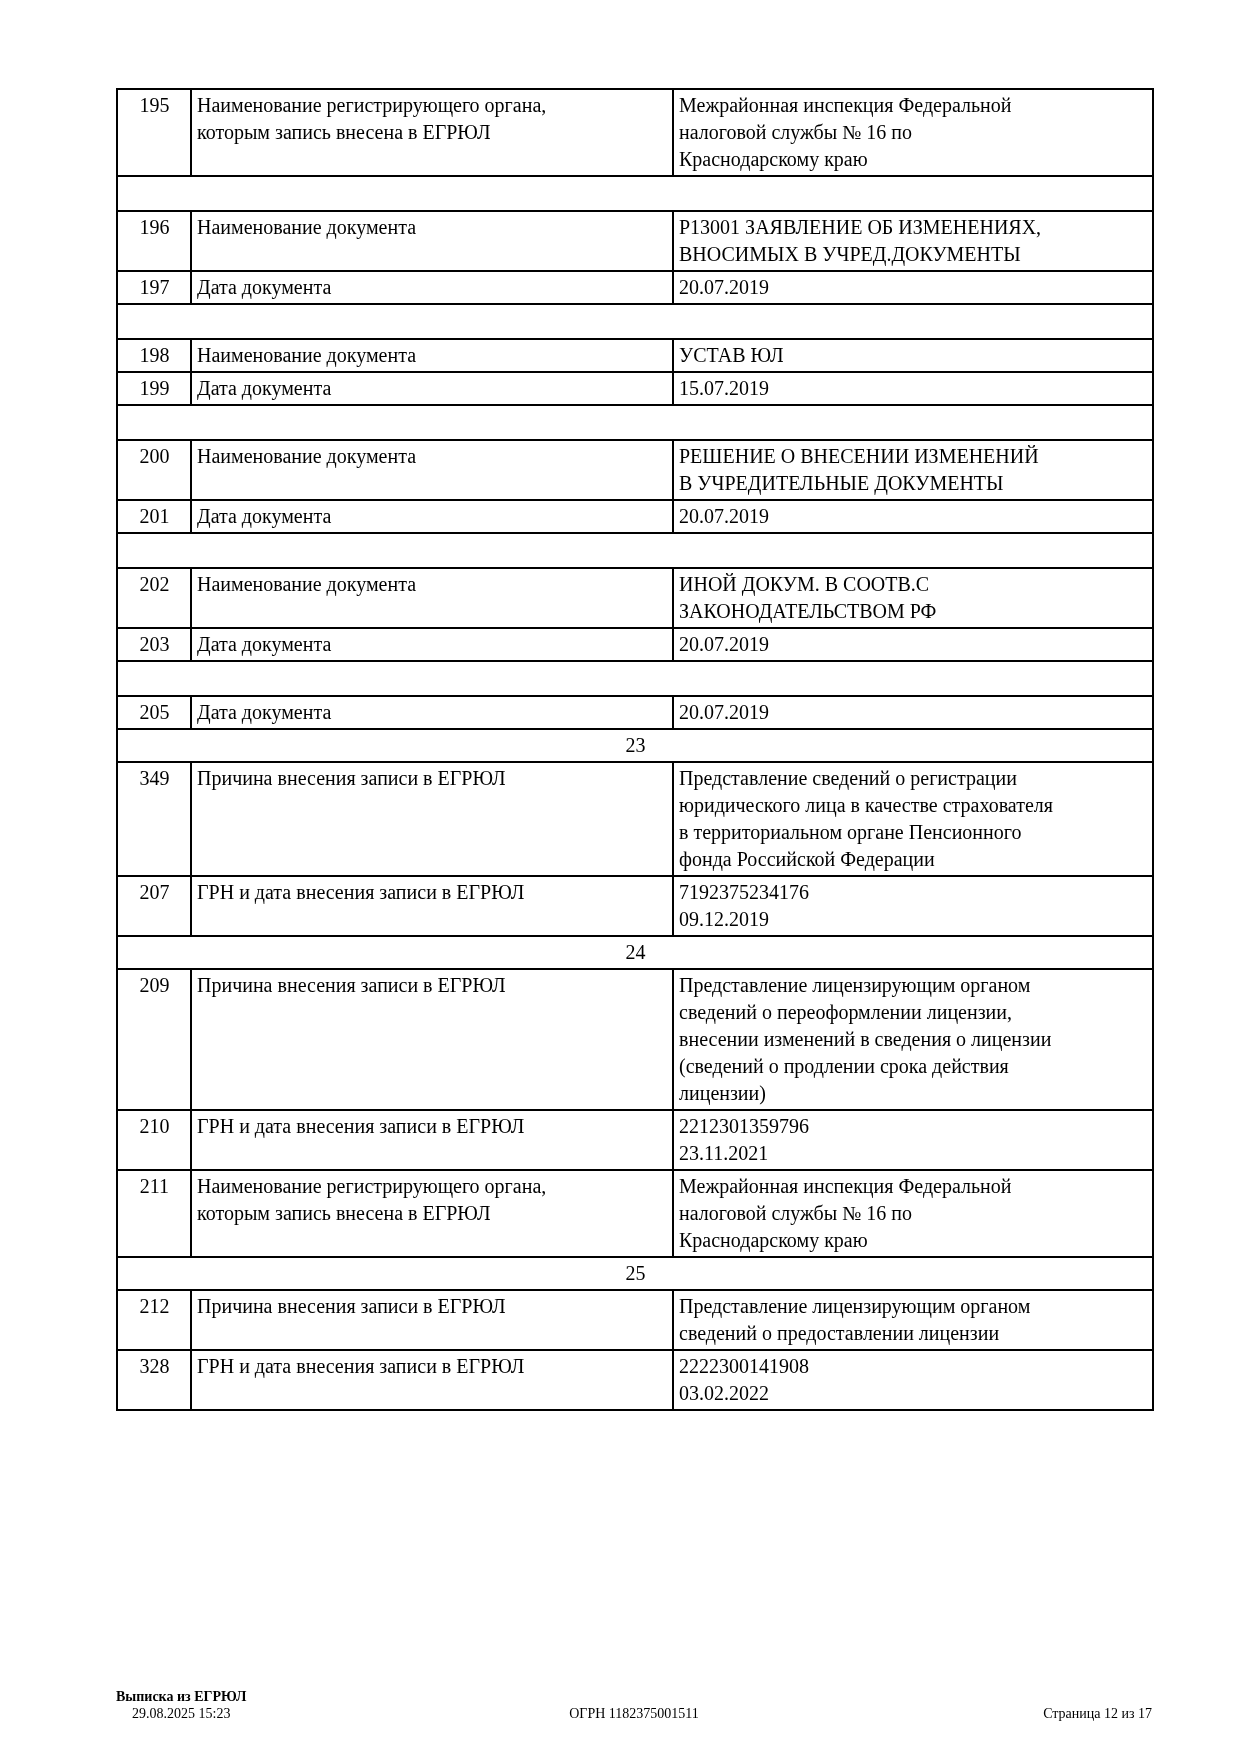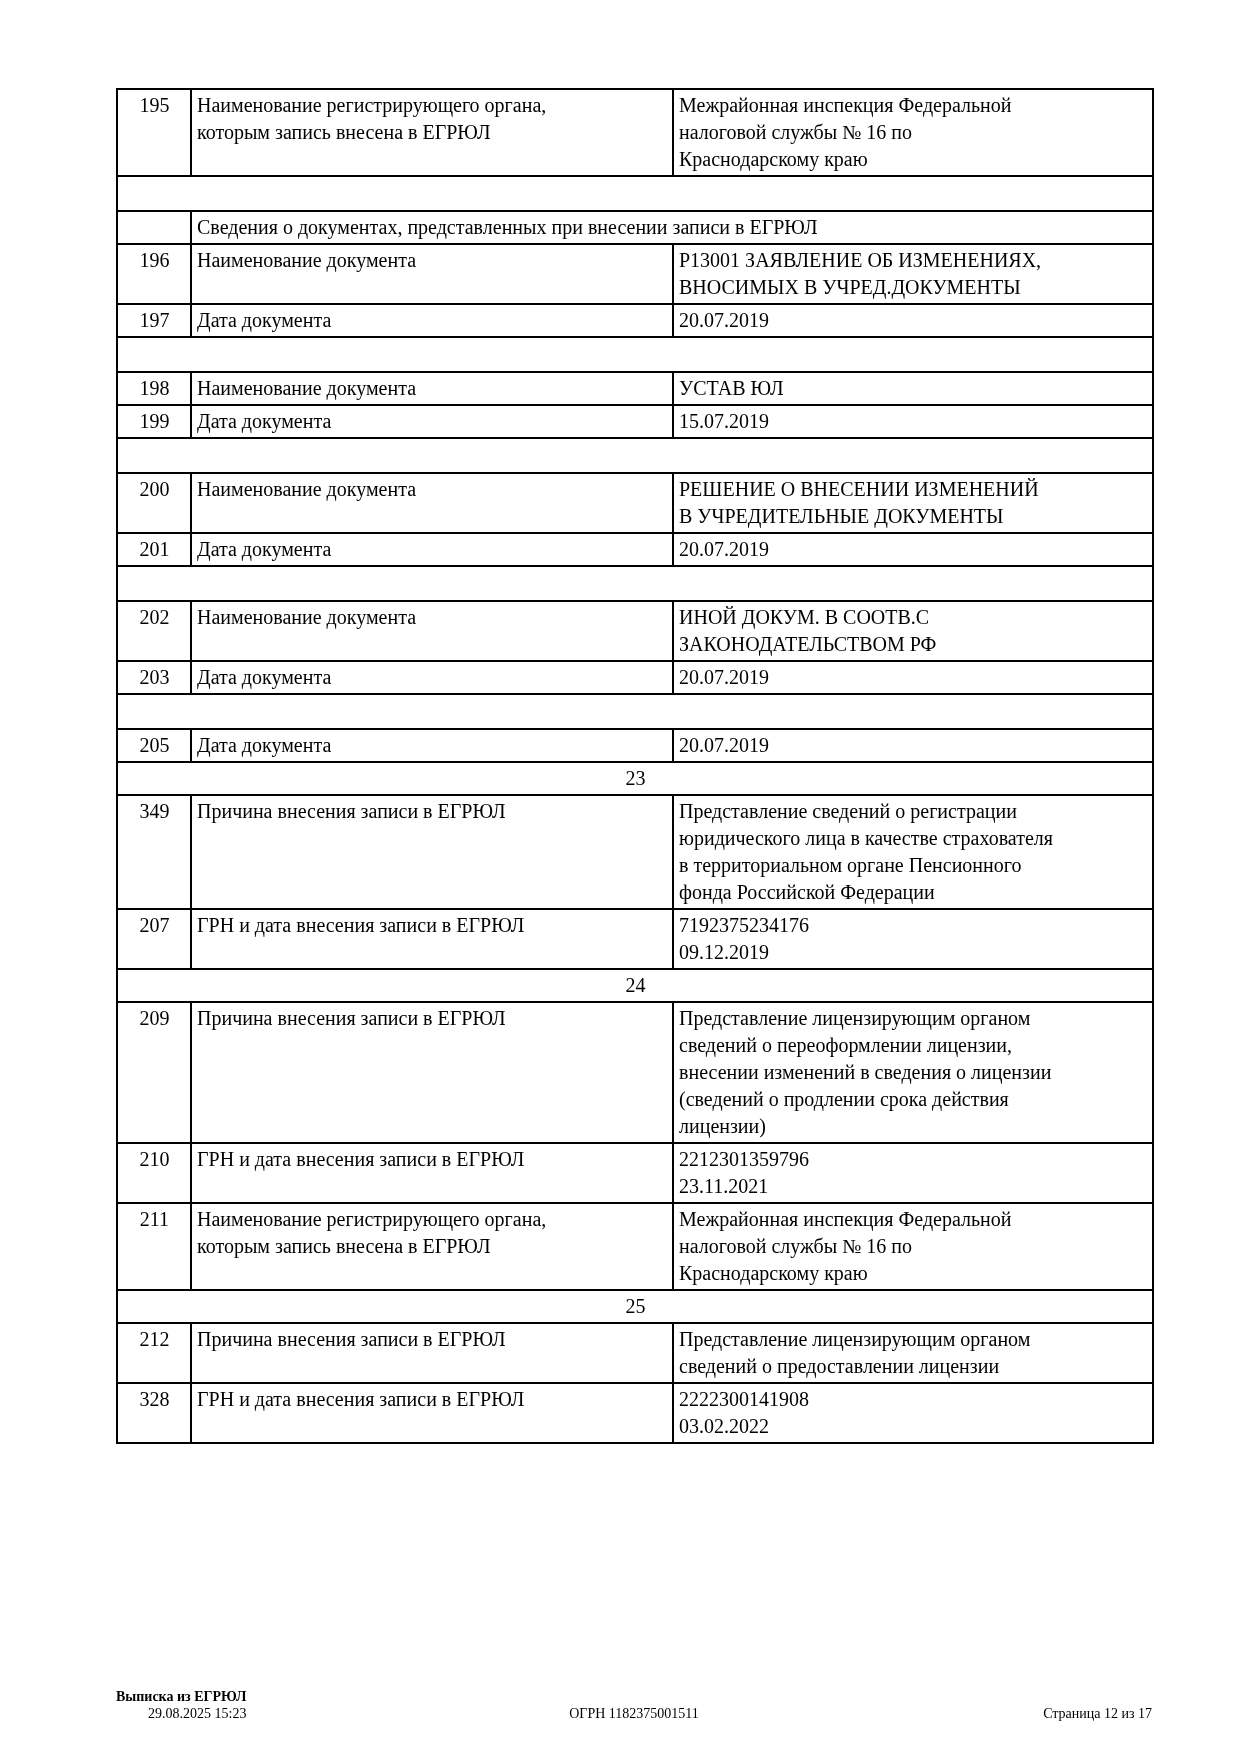--- a/index.html
+++ b/index.html
@@ -52,21 +52,21 @@
     top: 1682px;
     width: 1036px;
     height: 40px;
     font-size: 14px;
     line-height: 17px;
   }
   .footer-left {
     position: absolute;
     left: 0;
     bottom: 0;
-    text-align: right;
+    text-align: center;
   }
   .footer-left .doc-title {
     font-weight: bold;
   }
   .footer-center {
     position: absolute;
     left: 0;
     right: 0;
     bottom: 0;
     text-align: center;
@@ -93,24 +93,20 @@
         <tr>
           <td class="cell-num">195</td>
           <td>Наименование регистрирующего органа,
 которым запись внесена в ЕГРЮЛ</td>
           <td>Межрайонная инспекция Федеральной
 налоговой службы № 16 по
 Краснодарскому краю</td>
         </tr>
         <tr class="spacer-row">
           <td colspan="3"></td>
-        </tr>
-        <tr>
-          <td class="cell-num"></td>
-          <td colspan="2">Сведения о документах, представленных при внесении записи в ЕГРЮЛ</td>
         </tr>
         <tr>
           <td class="cell-num">196</td>
           <td>Наименование документа</td>
           <td>Р13001 ЗАЯВЛЕНИЕ ОБ ИЗМЕНЕНИЯХ,
 ВНОСИМЫХ В УЧРЕД.ДОКУМЕНТЫ</td>
         </tr>
         <tr>
           <td class="cell-num">197</td>
           <td>Дата документа</td>

